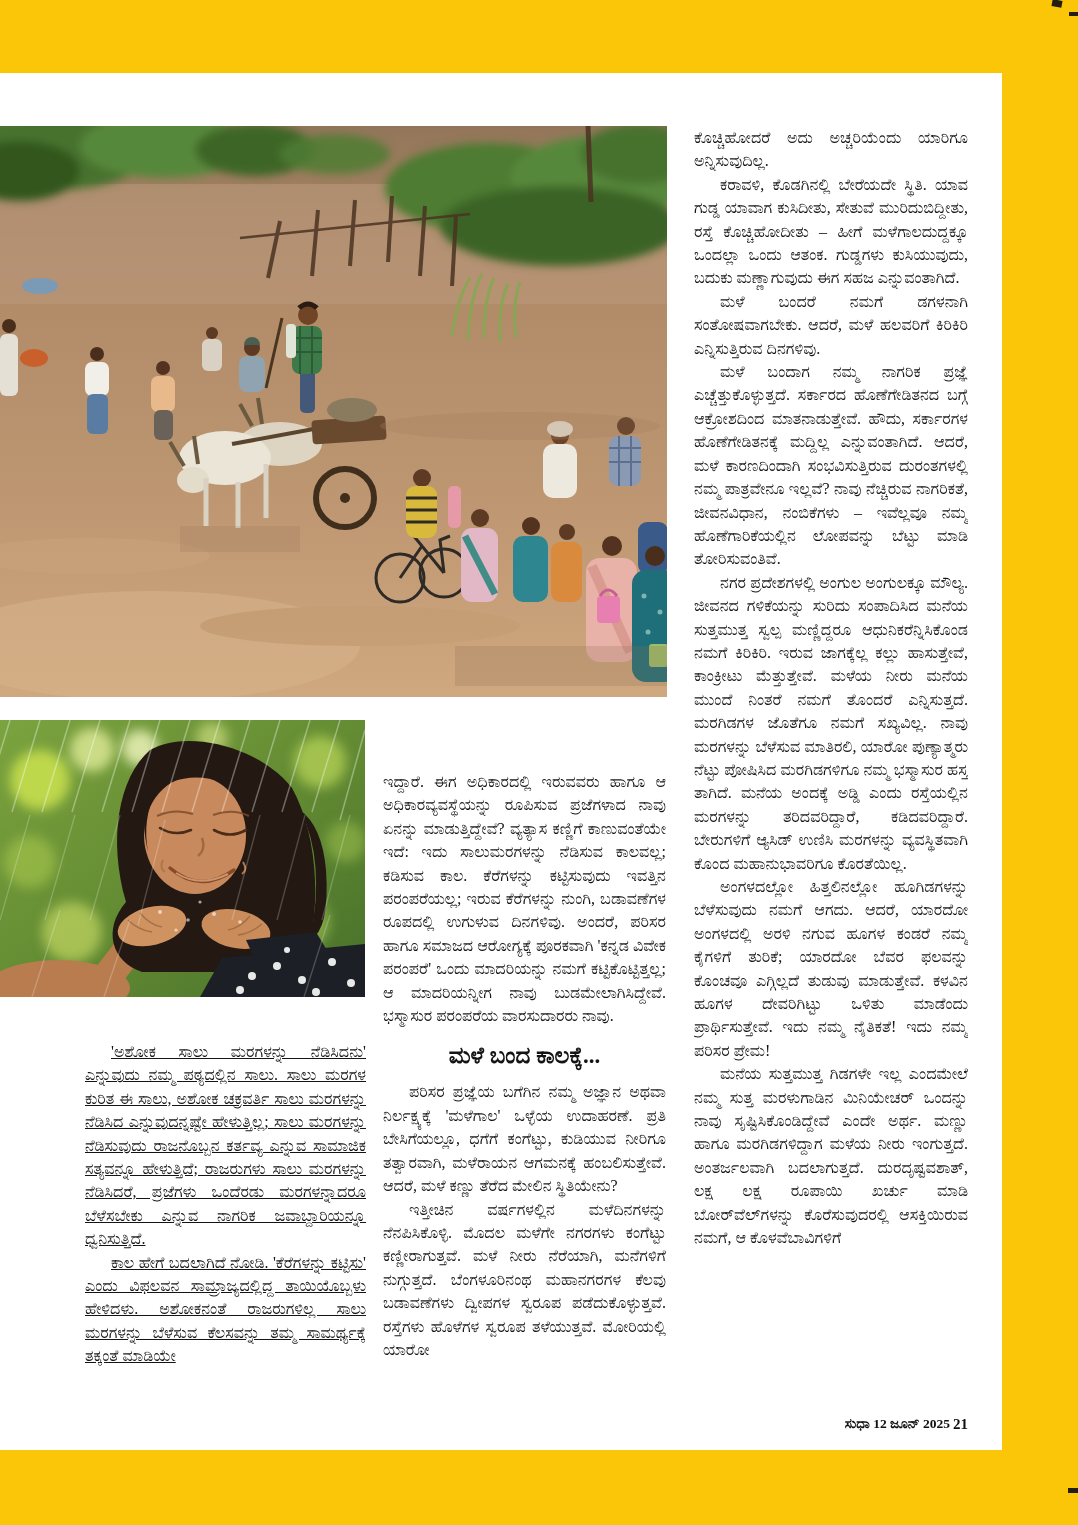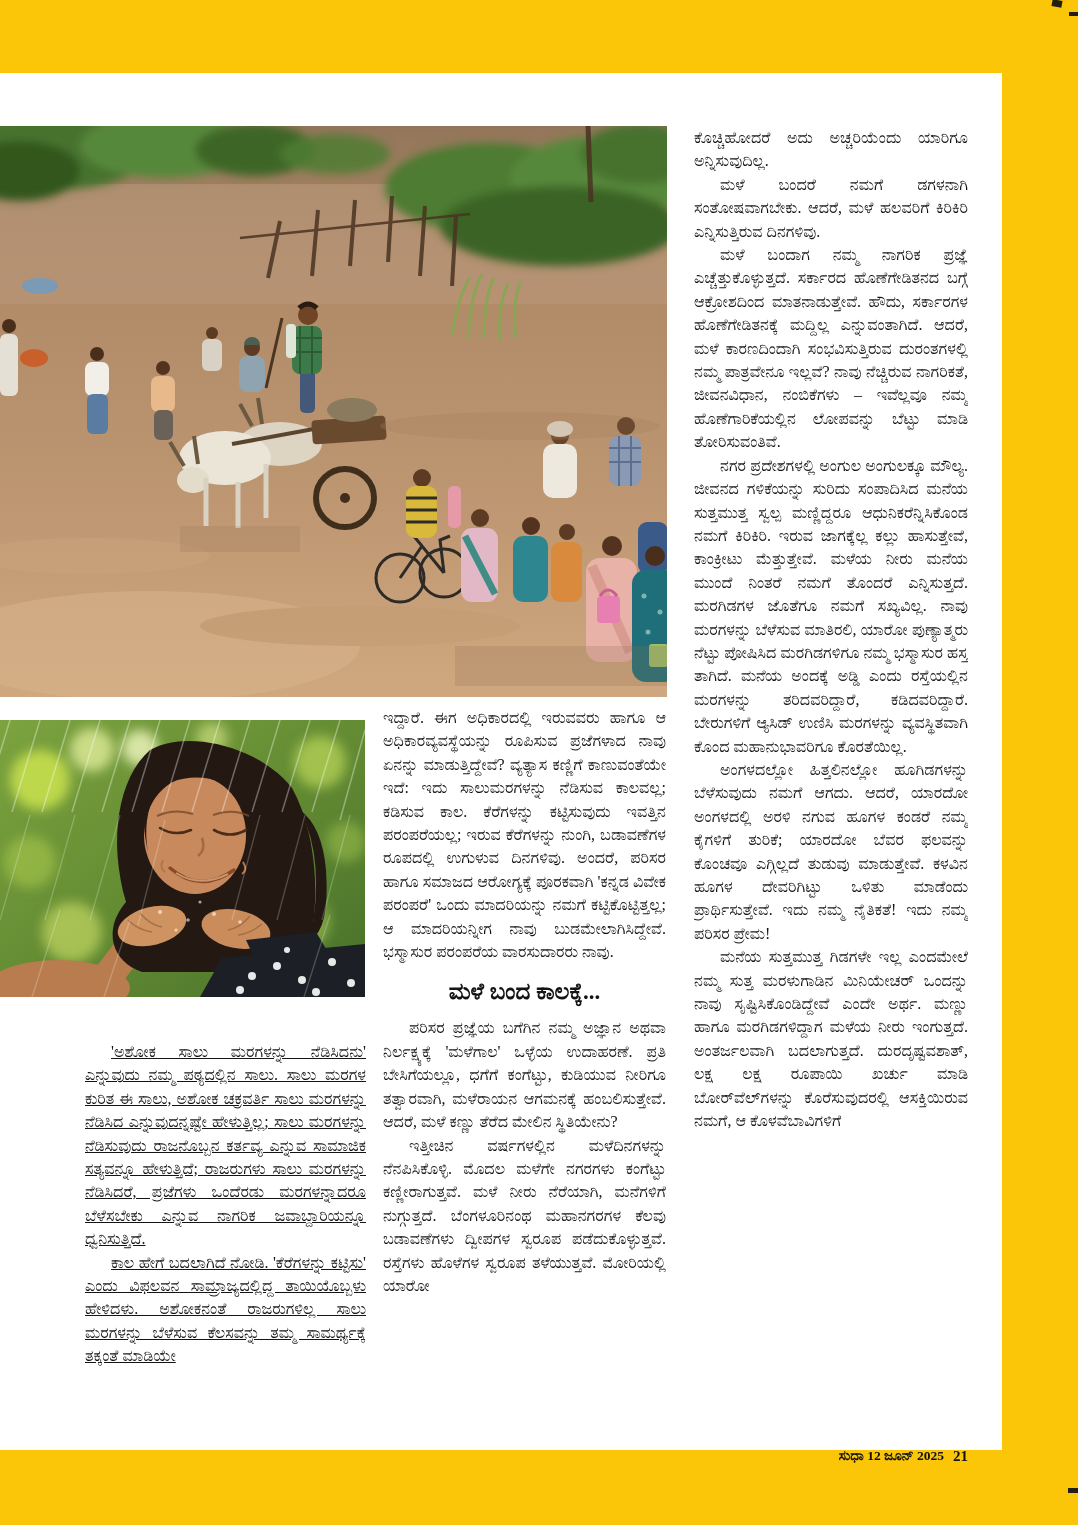--- a/index.html
+++ b/index.html
@@ -30,32 +30,32 @@
 
   
   .col{
     position:absolute;
     font-size:16px;line-height:23.4px;text-align:justify;
     overflow:hidden;
   }
   .col p{margin:0;padding:0;}
   .col p.indent{text-indent:26px;}
   .col-left{left:85px;top:1040px;width:281px;height:406px;text-decoration:underline;}
-  .col-mid{left:383px;top:706px;width:283px;height:716px;}
+  .col-mid{left:383px;top:770px;width:283px;height:716px;}
   .col-right{left:694px;top:126px;width:274px;height:1284px;}
   .subhead{
     font-weight:bold;font-size:23px;line-height:30px;
     text-align:center;margin:14px 0 9px 0;
   }
 
   
   .footer{
-    position:absolute;top:1445px;right:110px;
+    position:absolute;top:1413px;right:110px;
     font-size:13.5px;line-height:22px;color:#111;
-    display:flex;align-items:center;gap:9px;
+    display:flex;align-items:center;gap:3px;
   }
   .footer .issue{font-weight:bold;}
   .footer .pageno{font-size:15px;font-weight:bold;}
 </style>
 </head>
 <body>
 
 <div class="page">
 
   <div class="frame frame-right"></div>
@@ -323,20 +323,21 @@
 
   <div class="col col-mid">
     <p>ಇದ್ದಾರೆ. ಈಗ ಅಧಿಕಾರದಲ್ಲಿ ಇರುವವರು ಹಾಗೂ ಆ ಅಧಿಕಾರವ್ಯವಸ್ಥೆಯನ್ನು ರೂಪಿಸುವ ಪ್ರಜೆಗಳಾದ ನಾವು ಏನನ್ನು ಮಾಡುತ್ತಿದ್ದೇವೆ? ವ್ಯತ್ಯಾಸ ಕಣ್ಣಿಗೆ ಕಾಣುವಂತೆಯೇ ಇದೆ: ಇದು ಸಾಲುಮರಗಳನ್ನು ನೆಡಿಸುವ ಕಾಲವಲ್ಲ; ಕಡಿಸುವ ಕಾಲ. ಕೆರೆಗಳನ್ನು ಕಟ್ಟಿಸುವುದು ಇವತ್ತಿನ ಪರಂಪರೆಯಲ್ಲ; ಇರುವ ಕೆರೆಗಳನ್ನು ನುಂಗಿ, ಬಡಾವಣೆಗಳ ರೂಪದಲ್ಲಿ ಉಗುಳುವ ದಿನಗಳಿವು. ಅಂದರೆ, ಪರಿಸರ ಹಾಗೂ ಸಮಾಜದ ಆರೋಗ್ಯಕ್ಕೆ ಪೂರಕವಾಗಿ 'ಕನ್ನಡ ವಿವೇಕ ಪರಂಪರೆ' ಒಂದು ಮಾದರಿಯನ್ನು ನಮಗೆ ಕಟ್ಟಿಕೊಟ್ಟಿತ್ತಲ್ಲ; ಆ ಮಾದರಿಯನ್ನೀಗ ನಾವು ಬುಡಮೇಲಾಗಿಸಿದ್ದೇವೆ. ಭಸ್ಮಾಸುರ ಪರಂಪರೆಯ ವಾರಸುದಾರರು ನಾವು.</p>
     <h2 class="subhead">ಮಳೆ ಬಂದ ಕಾಲಕ್ಕೆ...</h2>
     <p class="indent">ಪರಿಸರ ಪ್ರಜ್ಞೆಯ ಬಗೆಗಿನ ನಮ್ಮ ಅಜ್ಞಾನ ಅಥವಾ ನಿರ್ಲಕ್ಷ್ಯಕ್ಕೆ 'ಮಳೆಗಾಲ' ಒಳ್ಳೆಯ ಉದಾಹರಣೆ. ಪ್ರತಿ ಬೇಸಿಗೆಯಲ್ಲೂ, ಧಗೆಗೆ ಕಂಗೆಟ್ಟು, ಕುಡಿಯುವ ನೀರಿಗೂ ತತ್ವಾರವಾಗಿ, ಮಳೆರಾಯನ ಆಗಮನಕ್ಕೆ ಹಂಬಲಿಸುತ್ತೇವೆ. ಆದರೆ, ಮಳೆ ಕಣ್ಣು ತೆರೆದ ಮೇಲಿನ ಸ್ಥಿತಿಯೇನು?</p>
     <p class="indent">ಇತ್ತೀಚಿನ ವರ್ಷಗಳಲ್ಲಿನ ಮಳೆದಿನಗಳನ್ನು ನೆನಪಿಸಿಕೊಳ್ಳಿ. ಮೊದಲ ಮಳೆಗೇ ನಗರಗಳು ಕಂಗೆಟ್ಟು ಕಣ್ಣೀರಾಗುತ್ತವೆ. ಮಳೆ ನೀರು ನೆರೆಯಾಗಿ, ಮನೆಗಳಿಗೆ ನುಗ್ಗುತ್ತದೆ. ಬೆಂಗಳೂರಿನಂಥ ಮಹಾನಗರಗಳ ಕೆಲವು ಬಡಾವಣೆಗಳು ದ್ವೀಪಗಳ ಸ್ವರೂಪ ಪಡೆದುಕೊಳ್ಳುತ್ತವೆ. ರಸ್ತೆಗಳು ಹೊಳೆಗಳ ಸ್ವರೂಪ ತಳೆಯುತ್ತವೆ. ಮೋರಿಯಲ್ಲಿ ಯಾರೋ</p>
   </div>
 
   <div class="col col-right">
     <p>ಕೊಚ್ಚಿಹೋದರೆ ಅದು ಅಚ್ಚರಿಯೆಂದು ಯಾರಿಗೂ ಅನ್ನಿಸುವುದಿಲ್ಲ.</p>
+    <p class="indent">ಕರಾವಳಿ, ಕೊಡಗಿನಲ್ಲಿ ಬೇರೆಯದೇ ಸ್ಥಿತಿ. ಯಾವ ಗುಡ್ಡ ಯಾವಾಗ ಕುಸಿದೀತು, ಸೇತುವೆ ಮುರಿದುಬಿದ್ದೀತು, ರಸ್ತೆ ಕೊಚ್ಚಿಹೋದೀತು – ಹೀಗೆ ಮಳೆಗಾಲದುದ್ದಕ್ಕೂ ಒಂದಲ್ಲಾ ಒಂದು ಆತಂಕ. ಗುಡ್ಡಗಳು ಕುಸಿಯುವುದು, ಬದುಕು ಮಣ್ಣಾಗುವುದು ಈಗ ಸಹಜ ಎನ್ನುವಂತಾಗಿದೆ.</p>
     <p class="indent">ಮಳೆ ಬಂದರೆ ನಮಗೆ ಡಗಳನಾಗಿ ಸಂತೋಷವಾಗಬೇಕು. ಆದರೆ, ಮಳೆ ಹಲವರಿಗೆ ಕಿರಿಕಿರಿ ಎನ್ನಿಸುತ್ತಿರುವ ದಿನಗಳಿವು.</p>
     <p class="indent">ಮಳೆ ಬಂದಾಗ ನಮ್ಮ ನಾಗರಿಕ ಪ್ರಜ್ಞೆ ಎಚ್ಚೆತ್ತುಕೊಳ್ಳುತ್ತದೆ. ಸರ್ಕಾರದ ಹೊಣೆಗೇಡಿತನದ ಬಗ್ಗೆ ಆಕ್ರೋಶದಿಂದ ಮಾತನಾಡುತ್ತೇವೆ. ಹೌದು, ಸರ್ಕಾರಗಳ ಹೊಣೆಗೇಡಿತನಕ್ಕೆ ಮದ್ದಿಲ್ಲ ಎನ್ನುವಂತಾಗಿದೆ. ಆದರೆ, ಮಳೆ ಕಾರಣದಿಂದಾಗಿ ಸಂಭವಿಸುತ್ತಿರುವ ದುರಂತಗಳಲ್ಲಿ ನಮ್ಮ ಪಾತ್ರವೇನೂ ಇಲ್ಲವೆ? ನಾವು ನೆಚ್ಚಿರುವ ನಾಗರಿಕತೆ, ಜೀವನವಿಧಾನ, ನಂಬಿಕೆಗಳು – ಇವೆಲ್ಲವೂ ನಮ್ಮ ಹೊಣೆಗಾರಿಕೆಯಲ್ಲಿನ ಲೋಪವನ್ನು ಬೆಟ್ಟು ಮಾಡಿ ತೋರಿಸುವಂತಿವೆ.</p>
     <p class="indent">ನಗರ ಪ್ರದೇಶಗಳಲ್ಲಿ ಅಂಗುಲ ಅಂಗುಲಕ್ಕೂ ಮೌಲ್ಯ. ಜೀವನದ ಗಳಿಕೆಯನ್ನು ಸುರಿದು ಸಂಪಾದಿಸಿದ ಮನೆಯ ಸುತ್ತಮುತ್ತ ಸ್ವಲ್ಪ ಮಣ್ಣಿದ್ದರೂ ಆಧುನಿಕರೆನ್ನಿಸಿಕೊಂಡ ನಮಗೆ ಕಿರಿಕಿರಿ. ಇರುವ ಜಾಗಕ್ಕೆಲ್ಲ ಕಲ್ಲು ಹಾಸುತ್ತೇವೆ, ಕಾಂಕ್ರೀಟು ಮೆತ್ತುತ್ತೇವೆ. ಮಳೆಯ ನೀರು ಮನೆಯ ಮುಂದೆ ನಿಂತರೆ ನಮಗೆ ತೊಂದರೆ ಎನ್ನಿಸುತ್ತದೆ. ಮರಗಿಡಗಳ ಜೊತೆಗೂ ನಮಗೆ ಸಖ್ಯವಿಲ್ಲ. ನಾವು ಮರಗಳನ್ನು ಬೆಳೆಸುವ ಮಾತಿರಲಿ, ಯಾರೋ ಪುಣ್ಯಾತ್ಮರು ನೆಟ್ಟು ಪೋಷಿಸಿದ ಮರಗಿಡಗಳಿಗೂ ನಮ್ಮ ಭಸ್ಮಾಸುರ ಹಸ್ತ ತಾಗಿದೆ. ಮನೆಯ ಅಂದಕ್ಕೆ ಅಡ್ಡಿ ಎಂದು ರಸ್ತೆಯಲ್ಲಿನ ಮರಗಳನ್ನು ತರಿದವರಿದ್ದಾರೆ, ಕಡಿದವರಿದ್ದಾರೆ. ಬೇರುಗಳಿಗೆ ಆ್ಯಸಿಡ್ ಉಣಿಸಿ ಮರಗಳನ್ನು ವ್ಯವಸ್ಥಿತವಾಗಿ ಕೊಂದ ಮಹಾನುಭಾವರಿಗೂ ಕೊರತೆಯಿಲ್ಲ.</p>
     <p class="indent">ಅಂಗಳದಲ್ಲೋ ಹಿತ್ತಲಿನಲ್ಲೋ ಹೂಗಿಡಗಳನ್ನು ಬೆಳೆಸುವುದು ನಮಗೆ ಆಗದು. ಆದರೆ, ಯಾರದೋ ಅಂಗಳದಲ್ಲಿ ಅರಳಿ ನಗುವ ಹೂಗಳ ಕಂಡರೆ ನಮ್ಮ ಕೈಗಳಿಗೆ ತುರಿಕೆ; ಯಾರದೋ ಬೆವರ ಫಲವನ್ನು ಕೊಂಚವೂ ಎಗ್ಗಿಲ್ಲದೆ ತುಡುವು ಮಾಡುತ್ತೇವೆ. ಕಳವಿನ ಹೂಗಳ ದೇವರಿಗಿಟ್ಟು ಒಳಿತು ಮಾಡೆಂದು ಪ್ರಾರ್ಥಿಸುತ್ತೇವೆ. ಇದು ನಮ್ಮ ನೈತಿಕತೆ! ಇದು ನಮ್ಮ ಪರಿಸರ ಪ್ರೇಮ!</p>
     <p class="indent">ಮನೆಯ ಸುತ್ತಮುತ್ತ ಗಿಡಗಳೇ ಇಲ್ಲ ಎಂದಮೇಲೆ ನಮ್ಮ ಸುತ್ತ ಮರಳುಗಾಡಿನ ಮಿನಿಯೇಚರ್ ಒಂದನ್ನು ನಾವು ಸೃಷ್ಟಿಸಿಕೊಂಡಿದ್ದೇವೆ ಎಂದೇ ಅರ್ಥ. ಮಣ್ಣು ಹಾಗೂ ಮರಗಿಡಗಳಿದ್ದಾಗ ಮಳೆಯ ನೀರು ಇಂಗುತ್ತದೆ. ಅಂತರ್ಜಲವಾಗಿ ಬದಲಾಗುತ್ತದೆ. ದುರದೃಷ್ಟವಶಾತ್, ಲಕ್ಷ ಲಕ್ಷ ರೂಪಾಯಿ ಖರ್ಚು ಮಾಡಿ ಬೋರ್‌ವೆಲ್‌ಗಳನ್ನು ಕೊರೆಸುವುದರಲ್ಲಿ ಆಸಕ್ತಿಯಿರುವ ನಮಗೆ, ಆ ಕೊಳವೆಬಾವಿಗಳಿಗೆ</p>
   </div>
 
   <div class="footer">
     <span class="issue">ಸುಧಾ 12 ಜೂನ್ 2025</span>
     <span class="pageno">21</span>

